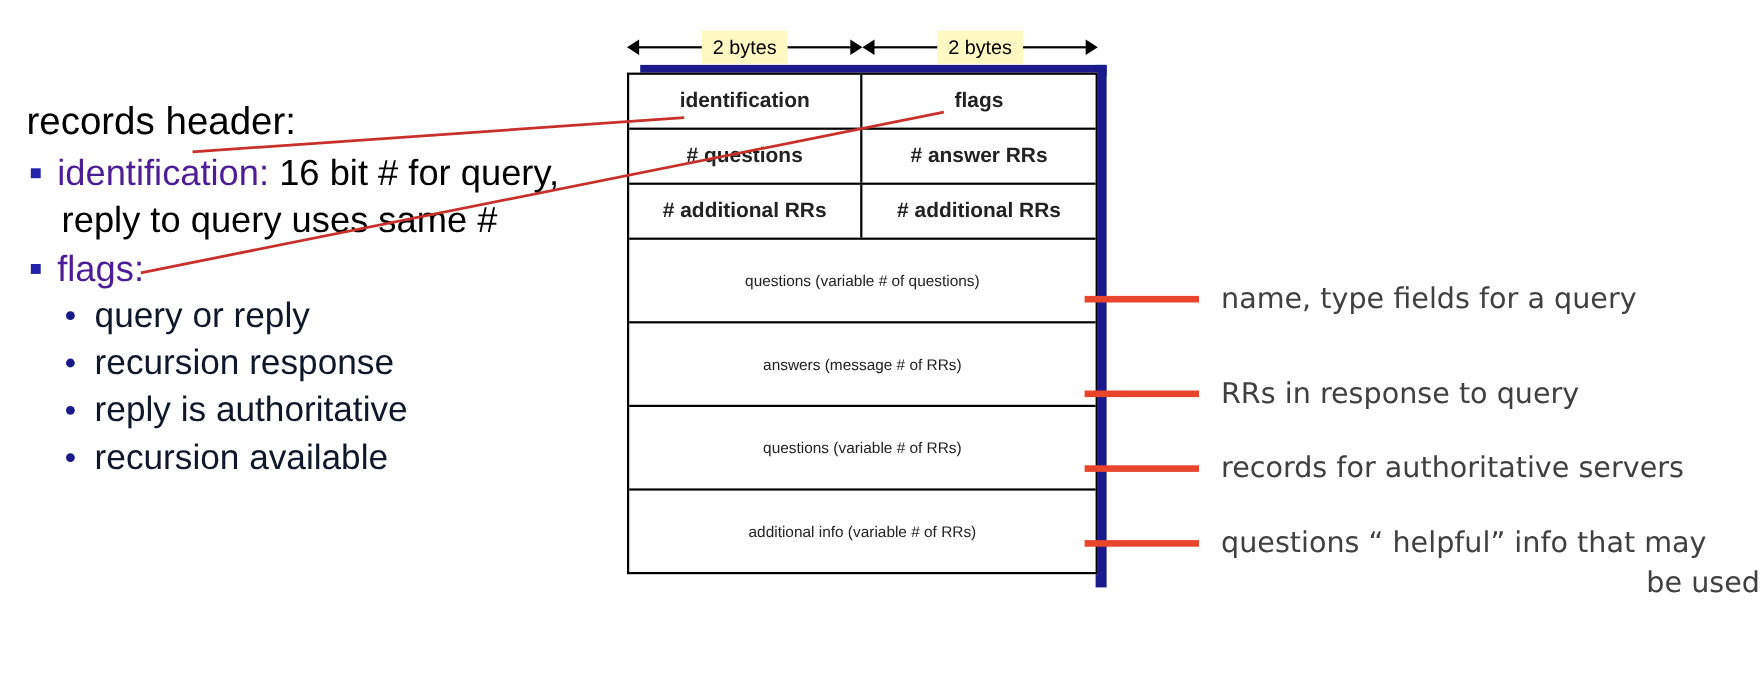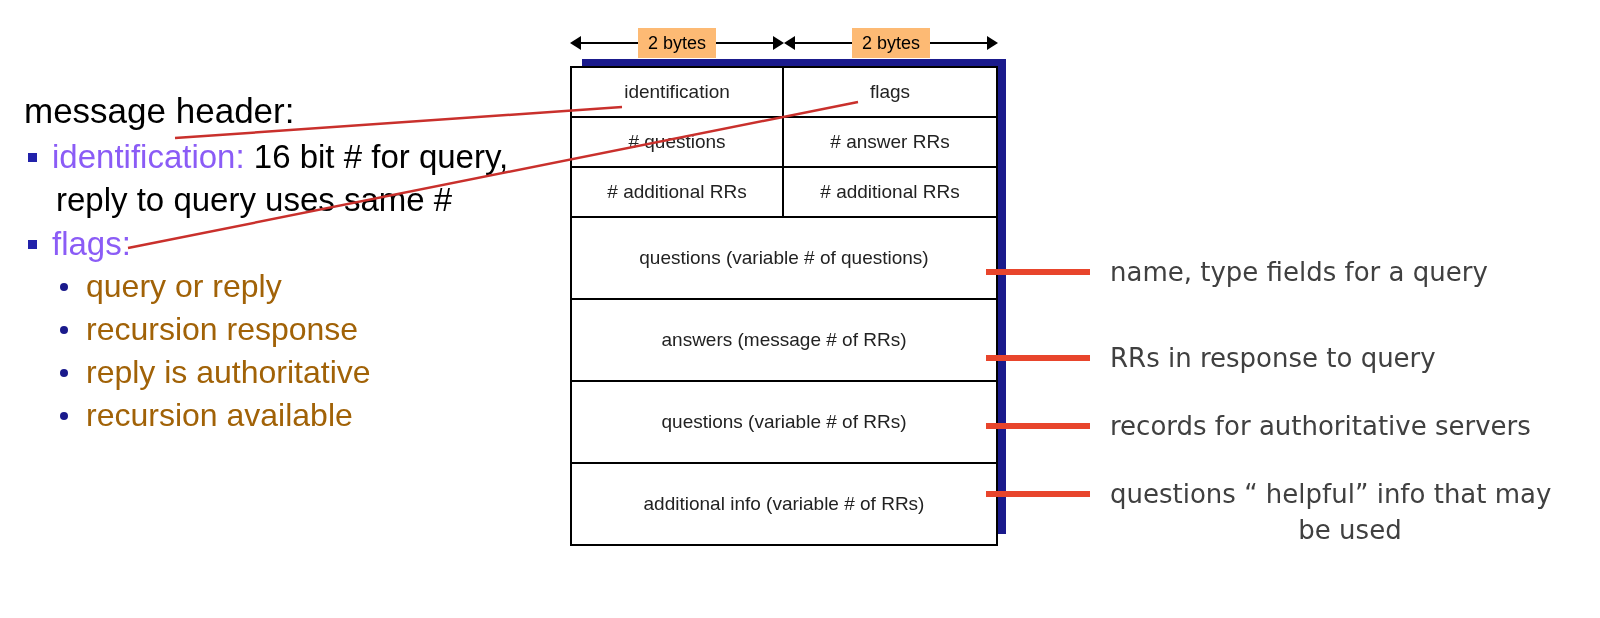--- a/index.html
+++ b/index.html
@@ -39,31 +39,31 @@
   }
   .bullet-l1 .sq {
     position: absolute;
     left: 4px;
     top: 18px;
     width: 9px;
     height: 9px;
     background: #2222aa;
   }
   .bullet-l1 .kw {
-    color: #8b5cf6;
+    color: #4c1d95;
   }
   .bullet-l1 .cont {
     display: block;
     padding-left: 4px;
   }
   .bullet-l2 {
     position: relative;
     font-size: 32px;
     line-height: 43px;
-    color: #a16207;
+    color: #0f172a;
     padding-left: 62px;
   }
   .bullet-l2 .dot {
     position: absolute;
     left: 36px;
     top: 18px;
     width: 8px;
     height: 8px;
     border-radius: 50%;
     background: #1a1a8c;
@@ -109,21 +109,21 @@
   }
   .byte-seg .lbl {
     position: absolute;
     left: 0;
     right: 0;
     top: 0;
     text-align: center;
     font-size: 18px;
     line-height: 30px;
     color: #000000;
-    background: #fdba74;
+    background: #fef9c3;
     width: 78px;
     margin: 0 auto;
   }
 
   #shadow-top {
     position: absolute;
     left: 582px;
     top: 59px;
     width: 424px;
     height: 10px;
@@ -152,26 +152,27 @@
     border-bottom: 2px solid #000000;
   }
   .trow:last-child { border-bottom: none; }
   .half {
     flex: 1 1 50%;
     text-align: center;
     font-size: 19px;
     color: #222222;
     box-sizing: border-box;
     padding: 13px 4px;
+    font-weight: bold;
   }
   .half.first { border-right: 2px solid #000000; }
   .full {
     flex: 1 1 100%;
     text-align: center;
-    font-size: 19px;
+    font-size: 14px;
     color: #222222;
     box-sizing: border-box;
     padding: 29px 20px;
   }
 
   
   #leaders {
     position: absolute;
     left: 0;
     top: 0;
@@ -197,31 +198,30 @@
   .annot .atext {
     display: block;
     margin-left: 106px;
     font-size: 26px;
     line-height: 36px;
     color: #404040;
     font-family: "DejaVu Sans", sans-serif;
     font-weight: 400;
   }
   .annot .atext.second {
-    text-align: center;
-    padding-right: 10px;
+    text-align: right;
   }
 </style>
 </head>
 <body>
 
 <div id="stage">
 
   <div id="left-panel">
-    <div class="lead-title">message header:</div>
+    <div class="lead-title">records header:</div>
 
     <div class="bullet-l1">
       <span class="sq"></span>
       <span class="kw">identification:</span><span> 16 bit # for query,</span>
       <span class="cont">reply to query uses same #</span>
     </div>
 
     <div class="bullet-l1">
       <span class="sq"></span>
       <span class="kw">flags:</span>

